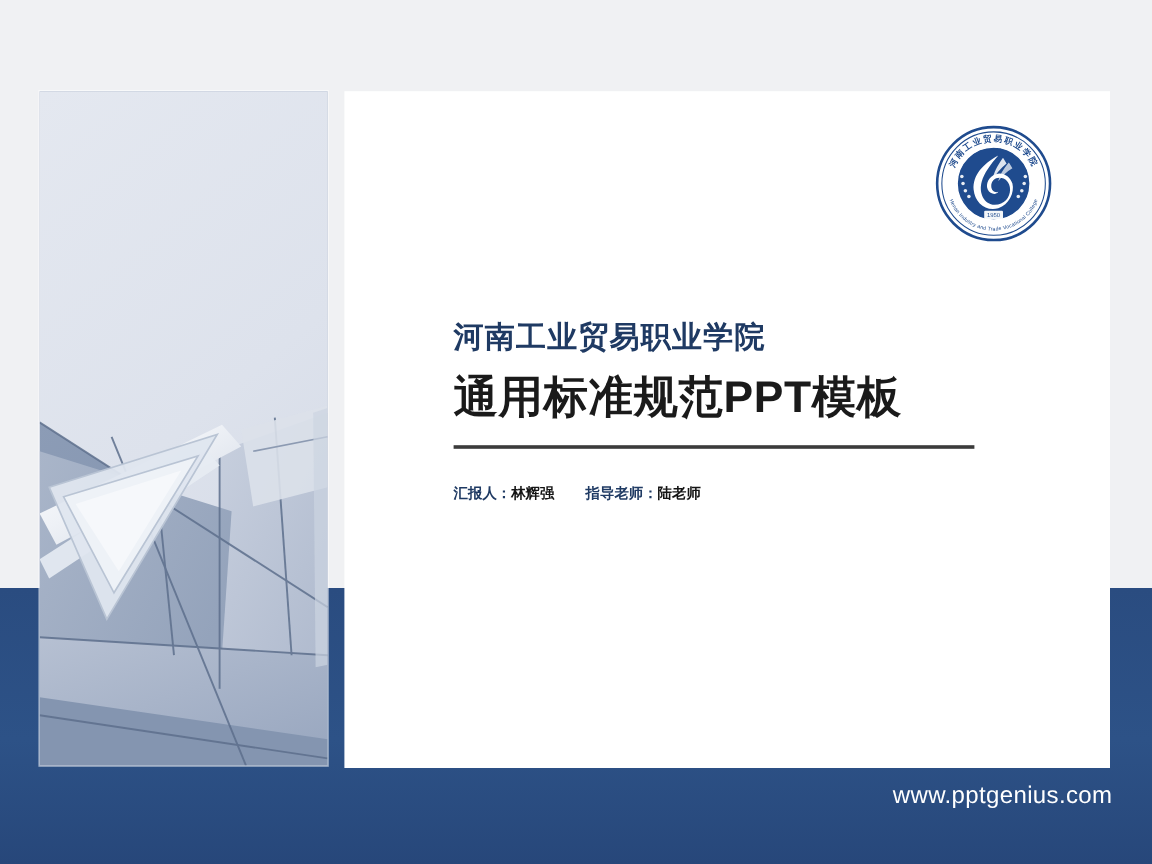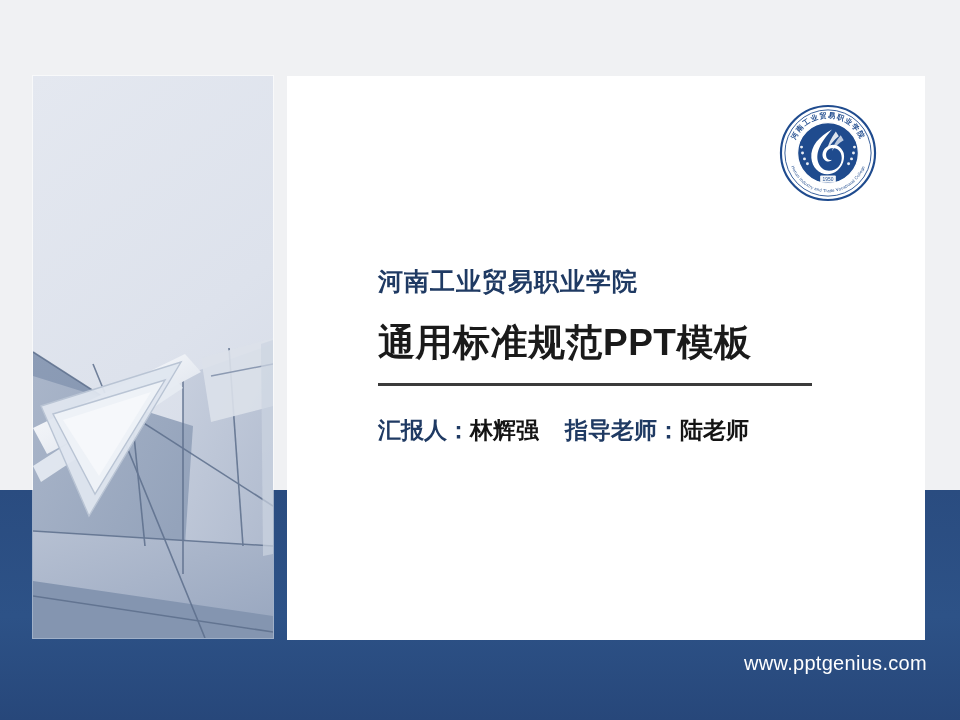--- a/index.html
+++ b/index.html
@@ -83,37 +83,37 @@
   }
   .org-name {
     font-size: 25px;
     font-weight: bold;
     color: #1f3a63;
     letter-spacing: 1px;
     line-height: 1.2;
     white-space: nowrap;
   }
   .main-title {
-    margin-top: 25px;
+    margin-top: 13px;
     font-size: 37px;
     font-weight: bold;
     color: #1a1a1a;
     letter-spacing: 0.5px;
     line-height: 1.2;
     white-space: nowrap;
   }
   .divider {
     margin-top: 18px;
     width: 434px;
     height: 3px;
     background: #3b3b3b;
   }
   .meta-row {
     margin-top: 30px;
-    font-size: 23px;
+    font-size: 12px;
     font-weight: bold;
     white-space: nowrap;
     line-height: 1.3;
   }
   .meta-label { color: #1f3a63; }
   .meta-value { color: #141414; }
   .meta-gap { display: inline-block; width: 26px; }
 
   
   .footer-url {

